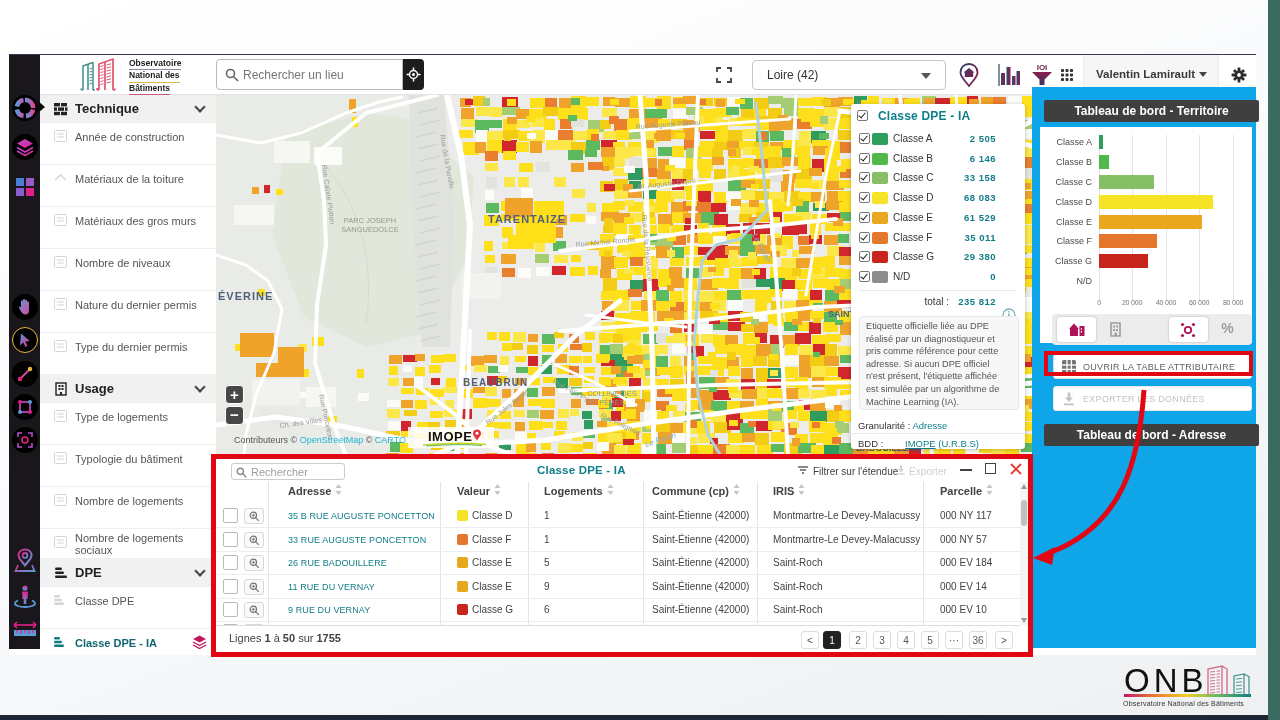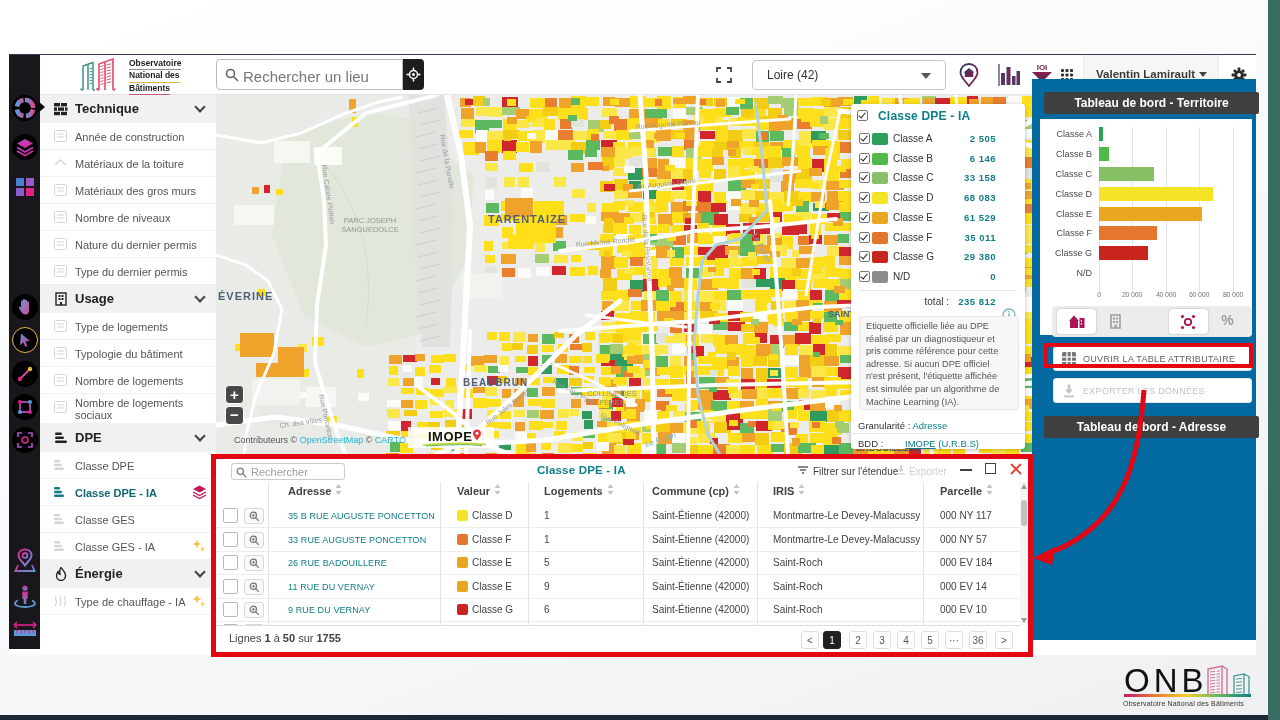--- a/index.html
+++ b/index.html
@@ -5,50 +5,50 @@
 html,body{width:1280px;height:720px;overflow:hidden}
 body{font-family:"Liberation Sans",sans-serif;background:linear-gradient(160deg,#ffffff 0%,#fafbfc 40%,#eef0f1 100%);position:relative}
 #teal{position:absolute;right:0;top:0;width:12px;height:720px;background:#3a6b61;z-index:50}
 #navy{position:absolute;left:0;bottom:0;width:1268px;height:5px;background:#1f2736;z-index:50}
 #app{position:absolute;left:9px;top:54px;width:1247px;height:601px;background:#fff;border-top:1px solid #3b3655}
 
 #hdr{position:absolute;left:0;top:0;width:1247px;height:40px;background:#fff;border-bottom:1px solid #e4e4e4}
 .lg-txt{position:absolute;left:120px;top:3px;font-size:8.5px;font-weight:bold;color:#1c1c1c;line-height:11.3px}
 .lg-txt span{display:inline-block}
 #search{position:absolute;left:207px;top:4px;width:187px;height:31px;border:1px solid #b9b9b9;border-radius:4px 0 0 4px;background:#fff}
-#search .ph{position:absolute;left:26px;top:8px;font-size:15px;color:#777}
+#search .ph{position:absolute;left:26px;top:8px;font-size:12px;color:#777}
 #gpsbtn{position:absolute;left:394px;top:4px;width:21px;height:31px;background:#1d1d1d;border-radius:0 4px 4px 0}
 #loire{position:absolute;left:743px;top:5px;width:194px;height:30px;border:1px solid #c6c6c6;border-radius:4px;background:#fff}
 #loire .t{position:absolute;left:14px;top:7px;font-size:12px;color:#333}
 #loire .c{position:absolute;right:14px;top:12px;width:0;height:0;border-left:5px solid transparent;border-right:5px solid transparent;border-top:6px solid #555}
 #userbox{position:absolute;left:1074px;top:0;width:136px;height:40px;background:#f6f6f6;border-left:1px solid #ededed;border-right:1px solid #ededed}
 #userbox .n{position:absolute;left:12px;top:13px;font-size:11.5px;font-weight:bold;color:#3a3a3a}
 #userbox .c{position:absolute;right:11px;top:17px;width:0;height:0;border-left:4.5px solid transparent;border-right:4.5px solid transparent;border-top:5px solid #444}
 
 #rail{position:absolute;left:0;top:40px;width:31px;height:554px;background:#19171c}
 #railtop{position:absolute;left:0;top:0;width:31px;height:40px;background:#19171c;z-index:5}
 .ric{position:absolute;left:2.5px;width:26px;height:26px;border-radius:50%;background:#000;display:flex;align-items:center;justify-content:center}
 
 #filters{position:absolute;left:31px;top:40px;width:176px;height:554px;background:#fff;overflow:hidden}
 .fhead{position:relative;height:28px;background:#f1f1f1;color:#222;font-size:13px;font-weight:bold}
 .fhead .tx{position:absolute;left:35px;top:6px;font-weight:700}
 .fhead .chev{position:absolute;right:12px;top:8px;width:8px;height:8px;border-right:2px solid #444;border-bottom:2px solid #444;transform:rotate(45deg)}
-.fitem{position:relative;height:27px;border-bottom:1px solid #efefef;font-size:11px;color:#555}
+.fitem{position:relative;height:42px;border-bottom:1px solid #efefef;font-size:11px;color:#555}
 .fitem .tx{position:absolute;left:35px;top:7.5px}
 .fitem .ic{position:absolute;left:14px;top:7px;width:13px;height:12px}
 .fhead .ic{position:absolute;left:14px;top:7px;width:14px;height:14px}
 
 #legend{position:absolute;left:842px;top:49px;width:174px;height:345px;background:#fff;border-radius:3px;box-shadow:0 1px 4px rgba(0,0,0,.25);font-size:10px}
 .cb{position:absolute;width:11px;height:11px;border:1.5px solid #777;border-radius:2px;background:#fff}
 .cb:after{content:"";position:absolute;left:2px;top:0px;width:3px;height:6px;border-right:1.8px solid #222;border-bottom:1.8px solid #222;transform:rotate(40deg)}
 .lrow-sq{position:absolute;left:21px;width:16px;height:12px;border-radius:2px}
 .lrow-lb{position:absolute;left:42px;font-size:10px;color:#333}
 .lrow-ct{position:absolute;right:29px;font-size:9.5px;color:#127d86;letter-spacing:.5px;font-weight:bold}
 
-#rpanel{position:absolute;left:1023px;top:24px;width:224px;height:561px;background:#0369a1}
+#rpanel{position:absolute;left:1023px;top:32px;width:224px;height:561px;background:#0ea5e9}
 .dbar{position:absolute;left:12px;width:215px;height:22px;background:#3f3f3f;border-radius:2px;color:#fff;font-size:12px;font-weight:bold;text-align:center;line-height:22px}
 .glin{position:absolute;width:1px;background:#e3e3e3}
 .cl{position:absolute;font-size:9px;color:#4a4a4a;text-align:right;width:44px}
 .xl{position:absolute;font-size:7px;color:#757575;text-align:center;width:36px;letter-spacing:-.2px}
 .bar{position:absolute;height:14px}
 .tgl{position:absolute;left:20px;top:227px;width:200px;height:31px;background:#ececec;border-radius:4px}
 .tbtn{position:absolute;top:3px;width:39px;height:25px;border-radius:3px}
 .tbtn.on{background:#fff;box-shadow:0 0 2px rgba(0,0,0,.3)}
 .redbox{position:absolute;left:12px;top:263px;width:209px;height:25px;border:4px solid #e30613;z-index:30}
 .wbtn{position:absolute;left:21px;width:199px;height:25px;background:#fff;border:1px solid #ddd;border-radius:3px;font-size:9px;letter-spacing:.3px;white-space:nowrap}

